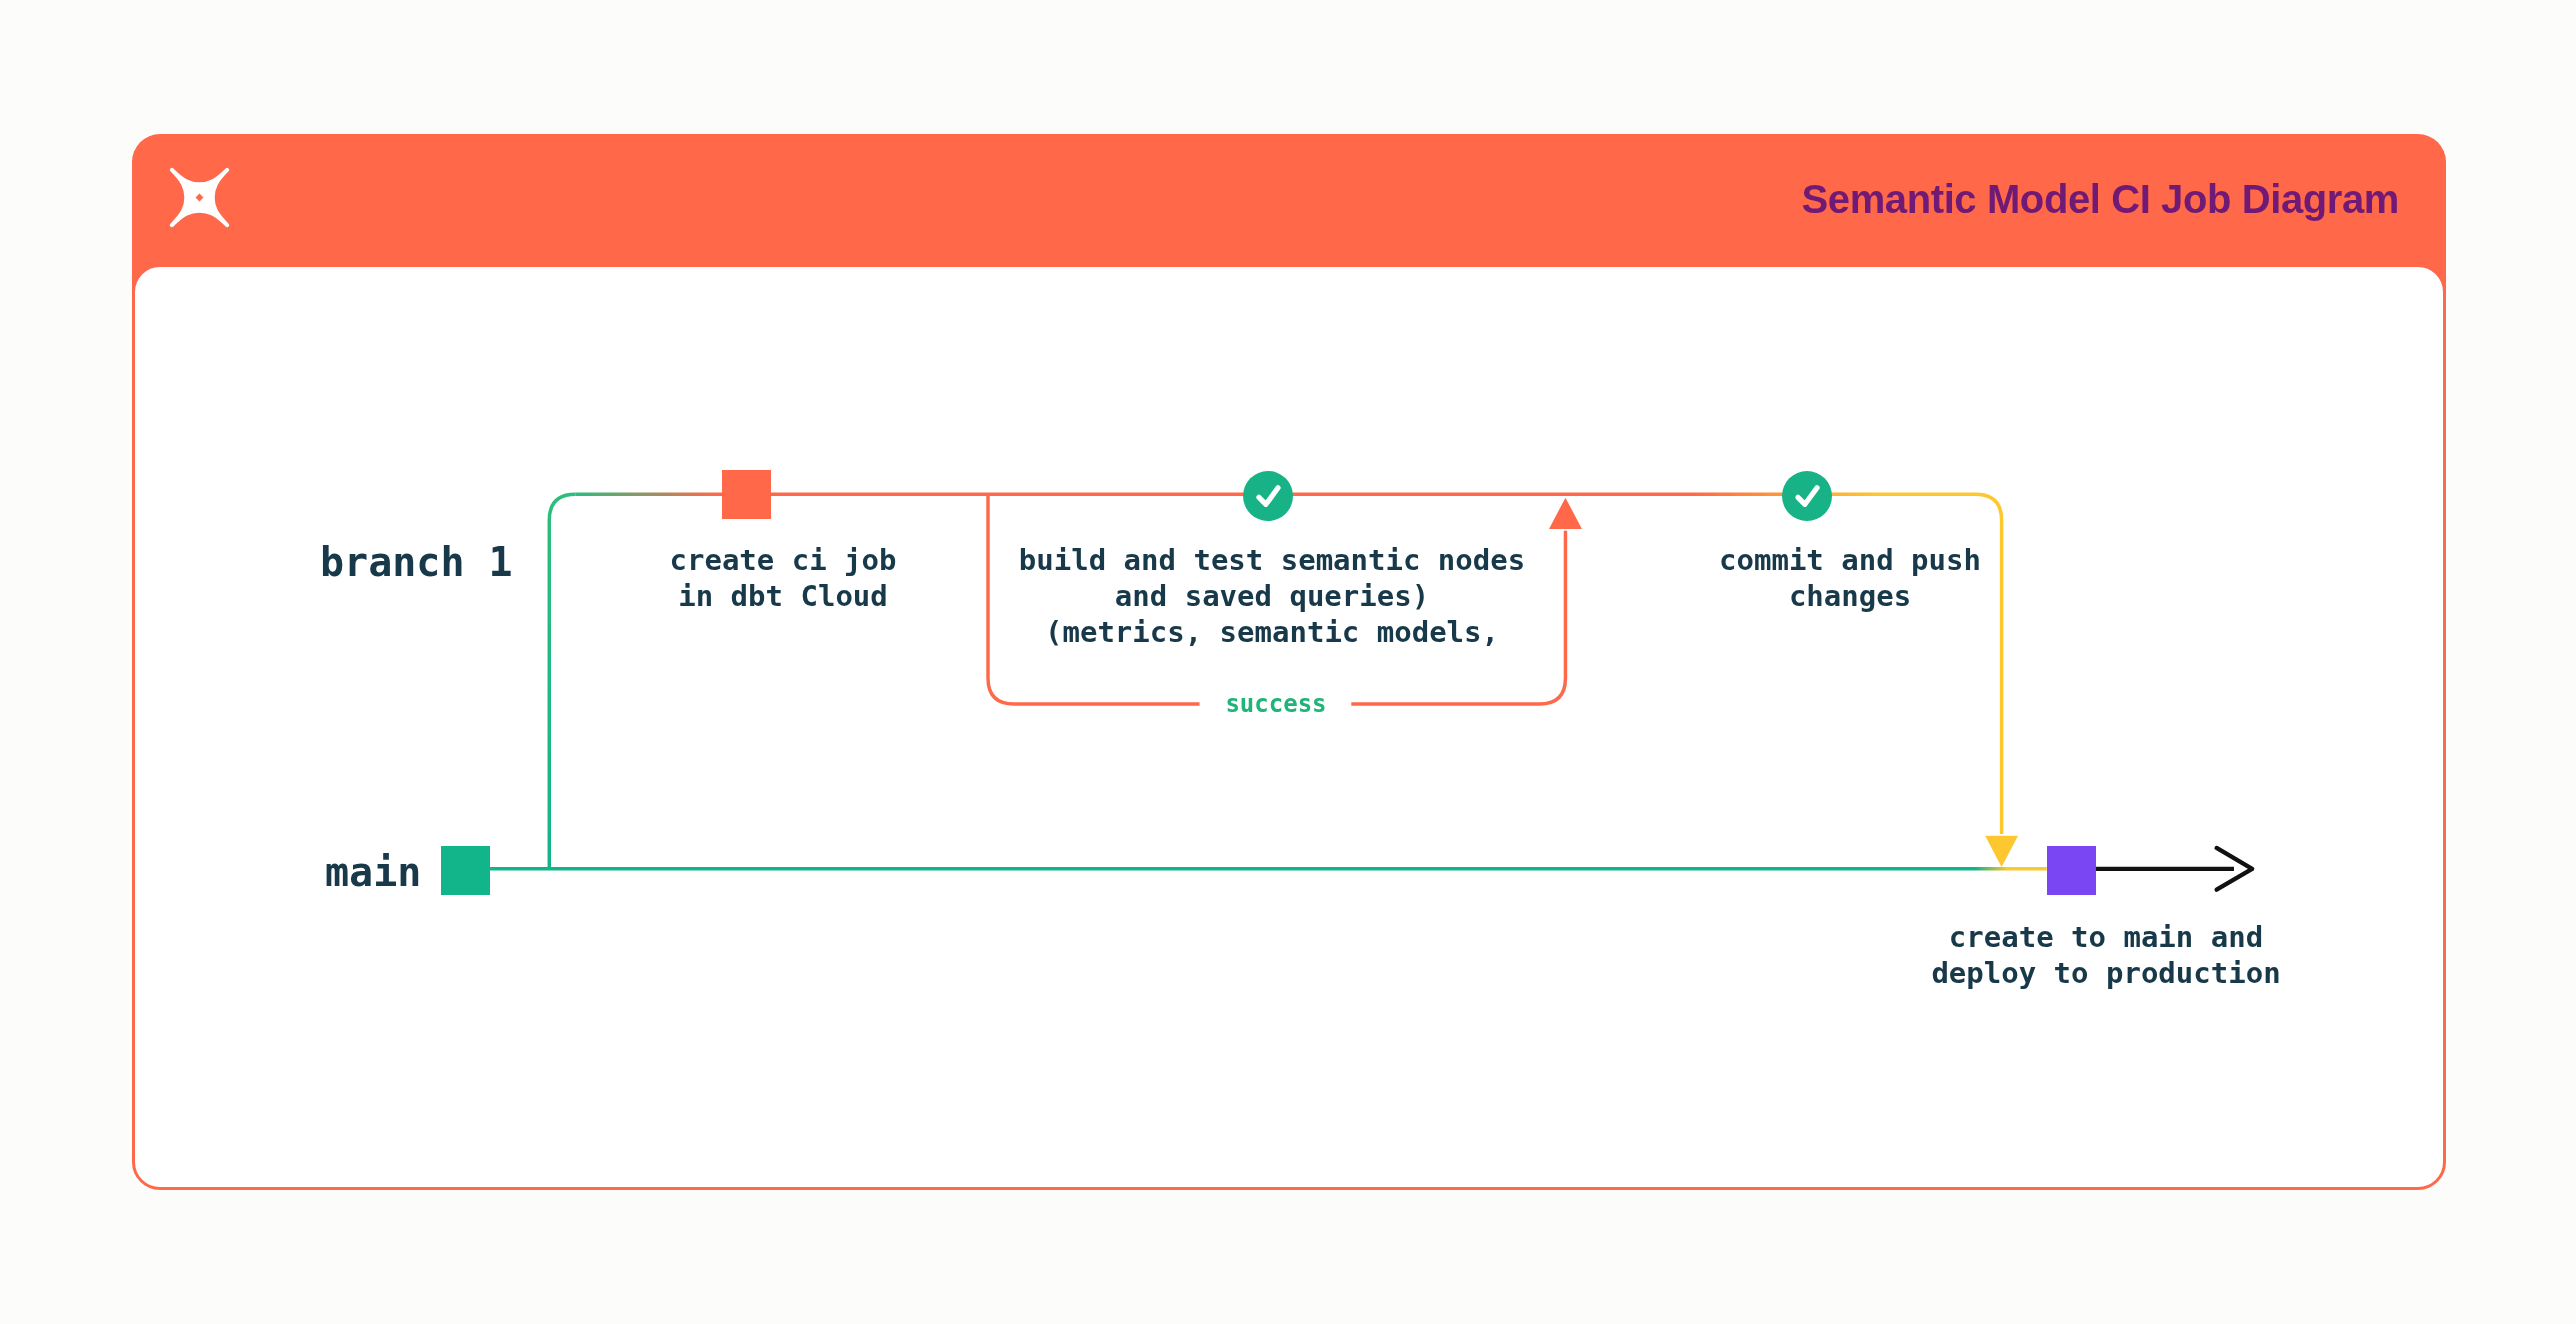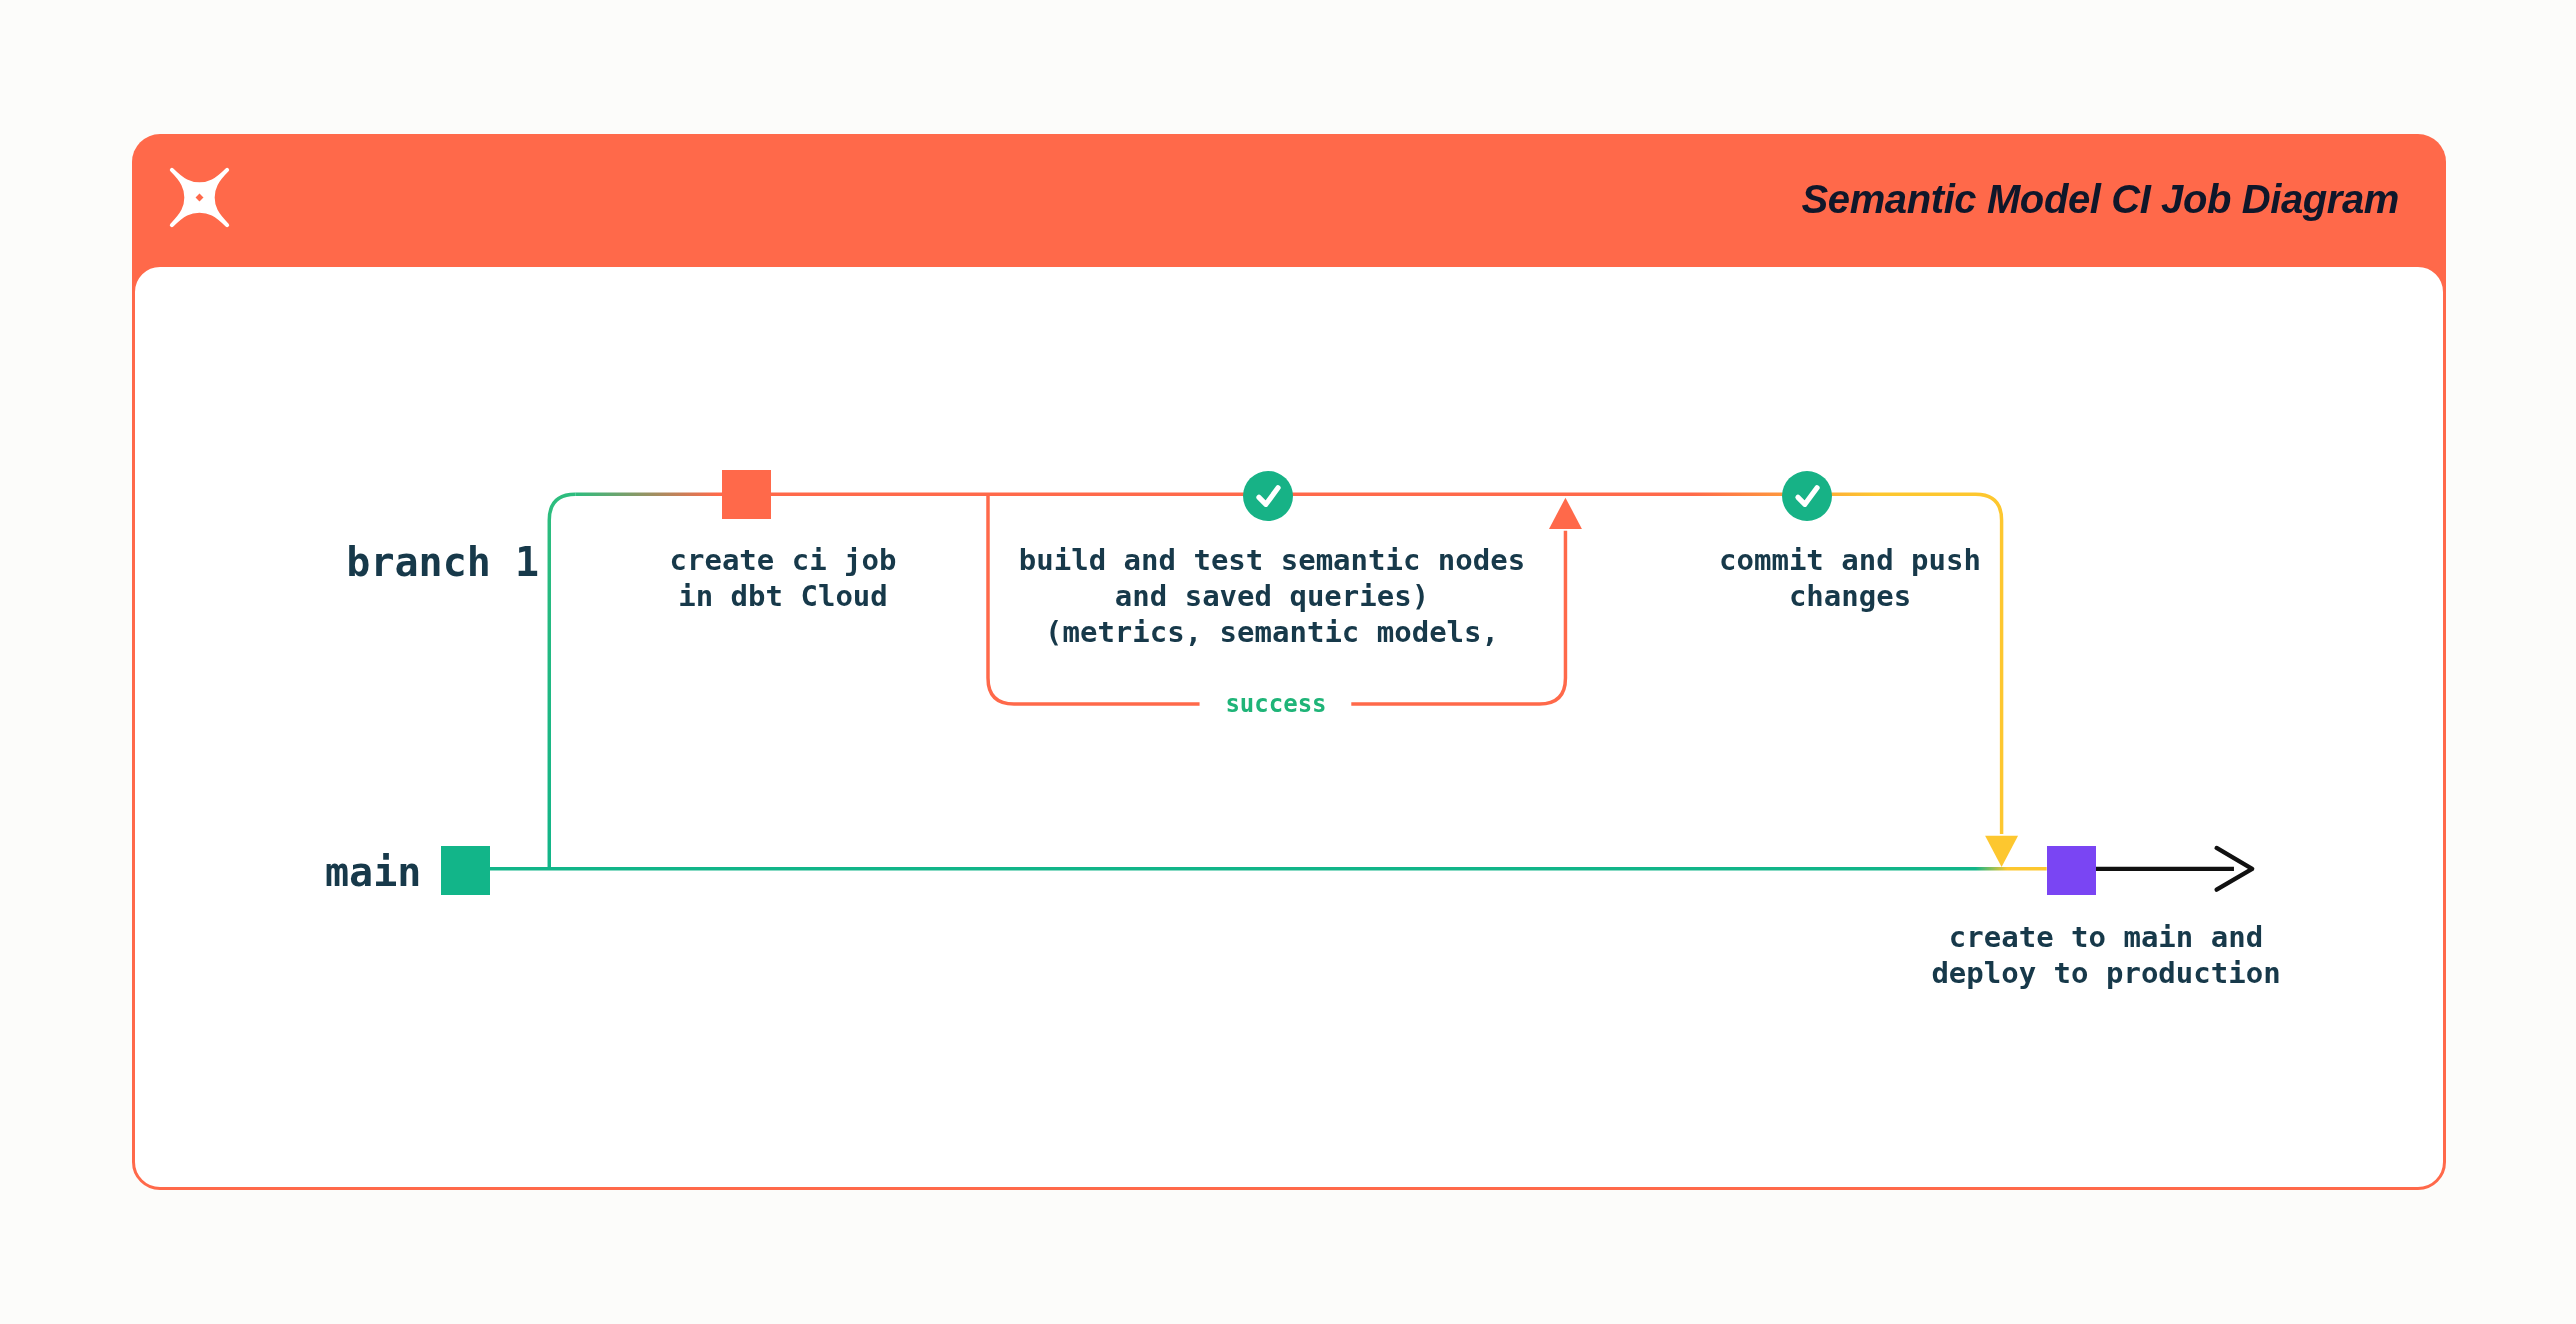--- a/index.html
+++ b/index.html
@@ -7,36 +7,36 @@
         font-family:"DejaVu Sans Mono",monospace;}
   
   .card{position:absolute;left:132px;top:134px;width:2314px;height:1056px;}
   .card-header{position:absolute;left:0;top:0;width:100%;height:158px;background:#ff694a;
                border-radius:28px 28px 0 0;}
   .card-body{position:absolute;left:0;top:130px;right:0;bottom:0;background:#ffffff;
              border:3.5px solid #ff694a;border-radius:28px;box-sizing:border-box;}
   .header-logo{position:absolute;left:33px;top:29px;width:69px;height:69px;}
   .header-title{position:absolute;right:47px;top:0;height:130px;line-height:130px;
                 font-family:"Liberation Sans",sans-serif;font-weight:700;font-size:40px;
-                color:#0f172a;letter-spacing:-0.4px;font-style:italic;}
+                color:#701a75;letter-spacing:-0.4px;}
   
   .diagram-svg{position:absolute;left:0;top:0;width:2576px;height:1324px;pointer-events:none;}
   
   .commit-square{position:absolute;width:49px;height:49px;}
   .sq-orange{background:#ff694a;left:722px;top:470px;}
   .sq-green{background:#12b589;left:441px;top:846px;}
   .sq-purple{background:#7a45f3;left:2047px;top:846px;}
   
   .check-circle{position:absolute;width:50px;height:50px;border-radius:50%;background:#17b286;
                 display:flex;align-items:center;justify-content:center;}
   .cc-1{left:1243px;top:471px;}
   .cc-2{left:1782px;top:471px;}
   
   .branch-label{position:absolute;font-weight:700;font-size:40px;color:#17394a;white-space:nowrap;}
-  .lbl-branch1{left:346px;top:539px;width:193px;text-align:right;}
+  .lbl-branch1{left:320px;top:539px;width:193px;text-align:left;}
   .lbl-main{left:325px;top:849px;}
   .node-label{position:absolute;transform:translateX(-50%);text-align:center;font-weight:700;
               font-size:29px;line-height:36px;color:#17394a;white-space:nowrap;margin-left:37px;}
   .nl-create{left:746px;top:542px;}
   .nl-build{left:1235px;top:542px;}
   .nl-commit{left:1813px;top:542px;}
   .nl-merge{left:2069px;top:919px;}
   .success-label{position:absolute;left:1276px;top:686px;transform:translateX(-50%);
                  font-weight:700;font-size:24px;line-height:36px;color:#1fb478;white-space:nowrap;}
 </style>

